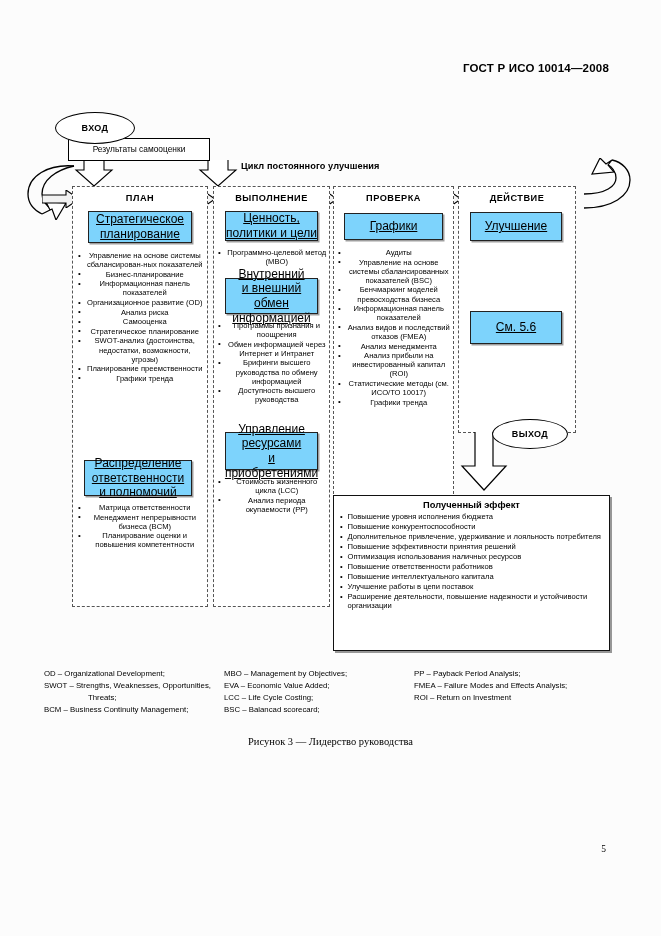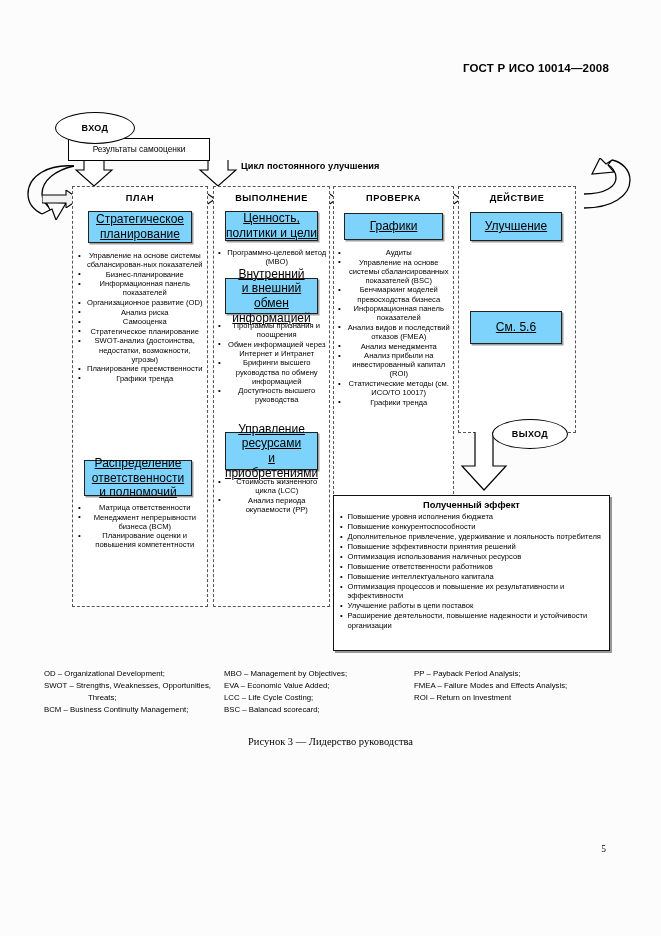--- a/index.html
+++ b/index.html
@@ -283,21 +283,20 @@
     <div id="box-result">
       <div class="res-title">Полученный эффект</div>
       <ul>
         <li>Повышение уровня исполнения бюджета</li>
         <li>Повышение конкурентоспособности</li>
         <li>Дополнительное привлечение, удерживание и лояльность потребителя</li>
         <li>Повышение эффективности принятия решений</li>
         <li>Оптимизация использования наличных ресурсов</li>
         <li>Повышение ответственности работников</li>
         <li>Повышение интеллектуального капитала</li>
-        <li>Оптимизация процессов и повышение их результативности и эффективности</li>
         <li>Улучшение работы в цепи поставок</li>
         <li>Расширение деятельности, повышение надежности и устойчивости организации</li>
       </ul>
     </div>
 
   </div>
 
   <div class="legend">
     <div class="lcol c1">
       <div>OD – Organizational Development;</div>

